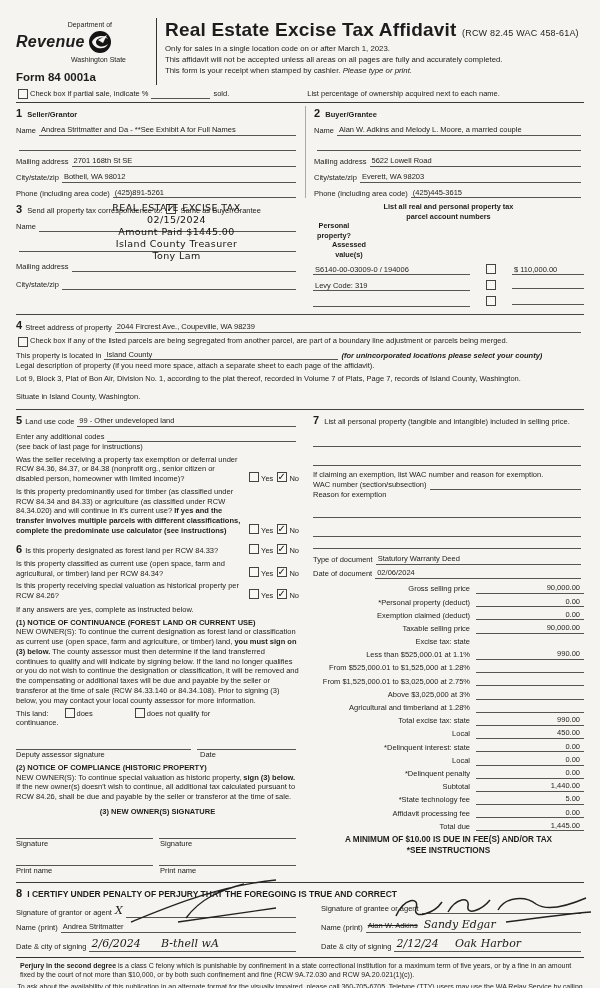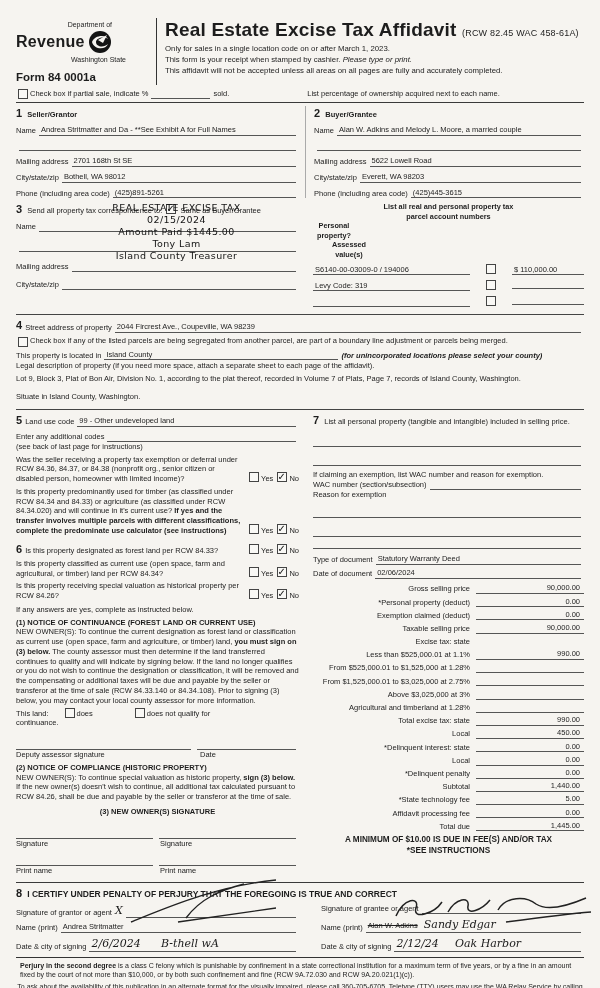--- a/index.html
+++ b/index.html
@@ -20,21 +20,21 @@
   .secnum{font-weight:bold;font-size:11px;margin-right:3px;}
   .cb{display:inline-block;width:8px;height:8px;border:1px solid #444;background:#f9f8f5;
       vertical-align:-1px;margin:0 2px;position:relative;flex:none;}
   .cb.on::after{content:"✓";position:absolute;left:-1px;top:-3px;font-size:10px;color:#111;}
   .yn{white-space:nowrap;flex:none;margin-left:4px;}
 
   
   .hdr{display:flex;margin-bottom:4px;}
   .hdr-left{width:140px;flex:none;padding-top:2px;}
   .dept{font-size:7px;text-align:right;width:96px;}
-  .brandrow{display:flex;align-items:center;}
+  .brandrow{display:flex;align-items:center;font-style:italic;}
   .brand{font-weight:bold;font-size:16px;letter-spacing:.3px;}
   .wstate{font-size:7px;text-align:right;width:110px;}
   .formno{font-weight:bold;font-size:11.5px;margin-top:6px;}
   .hdr-right{flex:1;border-left:1.3px solid #333;padding-left:8px;}
   .title{font-size:19px;font-weight:bold;letter-spacing:.2px;white-space:nowrap;}
   .title-suffix{font-size:9px;font-weight:normal;}
   .hdr-line{font-size:7.8px;margin-top:1px;}
 
   
   .partial{display:flex;align-items:flex-end;margin:4px 0 3px 0;}
@@ -99,22 +99,22 @@
           <path d="M11 11 L20 6 L16 14 Z" fill="#f6f4f0"></path>
         </svg>
       </div>
       <div class="wstate">Washington State</div>
       <div class="formno">Form 84 0001a</div>
     </div>
     <div class="hdr-right">
       <div class="title"><span>Real Estate Excise Tax Affidavit</span>
         <span class="title-suffix">(RCW 82.45 WAC 458-61A)</span></div>
       <div class="hdr-line">Only for sales in a single location code on or after March 1, 2023.</div>
+      <div class="hdr-line">This affidavit will not be accepted unless all areas on all pages are fully and accurately completed.</div>
       <div class="hdr-line"><span>This form is your receipt when stamped by cashier. </span><span class="i">Please type or print.</span></div>
-      <div class="hdr-line">This affidavit will not be accepted unless all areas on all pages are fully and accurately completed.</div>
     </div>
   </div>
 
   <div class="partial">
     <span class="cb"></span>
     <span>Check box if partial sale, indicate %</span>
     <span class="fill short"></span>
     <span>sold.</span>
     <span style="width:78px;"></span>
     <span>List percentage of ownership acquired next to each name.</span>
@@ -191,22 +191,22 @@
         <span class="fill"></span>
           </div>
       <div class="frow" style="margin-top:8px;">
             <span class="lbl">City/state/zip</span>
         <span class="fill"></span>
           </div>
       <div class="stamp">
         <div>REAL ESTATE EXCISE TAX</div>
         <div>02/15/2024</div>
             <div>Amount Paid $1445.00</div>
-        <div>Tony Lam</div>
-            <div>Island County Treasurer</div>
+        <div>Island County Treasurer</div>
+            <div>Tony Lam</div>
       </div>
     </div>
     <div class="colR noline">
       <div class="ptable phead">
         <div class="pc1"><span>List all real and personal property tax</span><br><span>parcel account numbers</span></div>
         <div class="pc2"><span>Personal</span><br><span>property?</span></div>
         <div class="pc3"><span>Assessed</span><br><span>value(s)</span></div>
       </div>
       <div class="prow">
         <div class="pc1">S6140-00-03009-0 / 194006</div>

